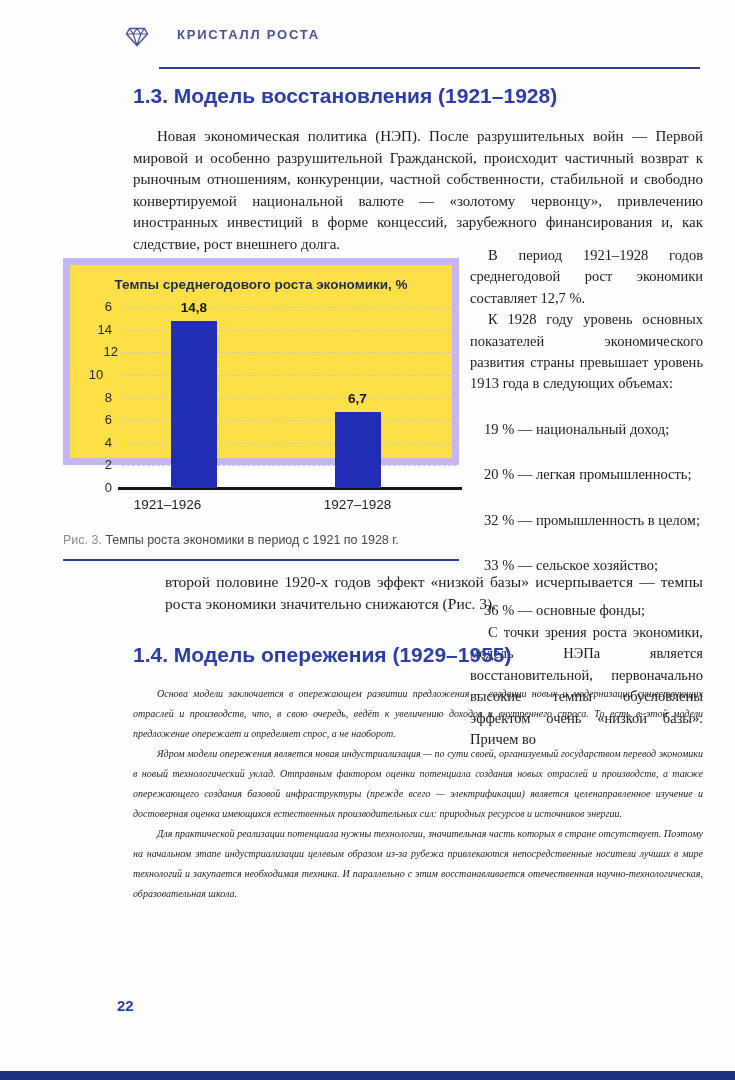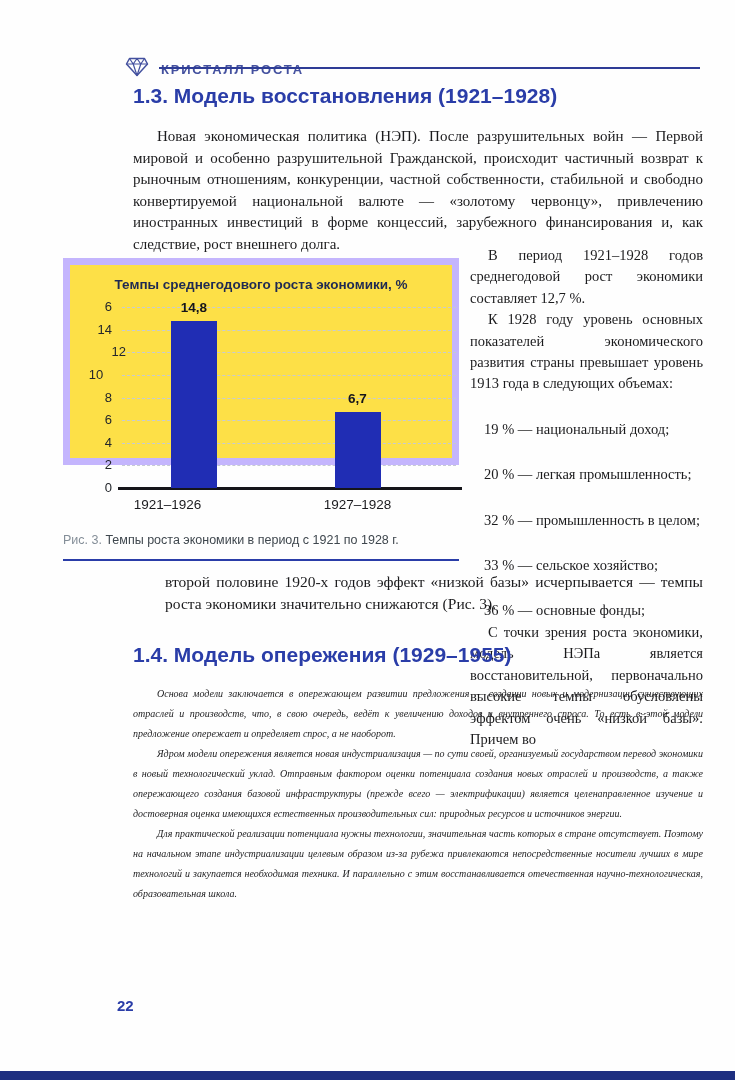--- a/index.html
+++ b/index.html
@@ -5,21 +5,21 @@
   html,body{margin:0;padding:0;background:#ffffff;}
   .page{
     position:relative;
     width:735px;height:1080px;
     background:#fefefe;
     overflow:hidden;
     font-family:"Liberation Serif", serif;
     color:#1b1b1d;
   }
   
-  .brand-row{position:absolute;left:125px;top:57px;display:flex;align-items:flex-end;gap:12px;}
+  .brand-row{position:absolute;left:125px;top:27px;display:flex;align-items:flex-start;gap:28px;}
   .brand-text{
     font-family:"Liberation Sans", sans-serif;
     font-size:13px;letter-spacing:1.8px;font-weight:600;color:#44519f;
   }
   .header-rule{position:absolute;left:159px;top:67px;width:541px;height:2px;background:#2e3c96;}
   
   .section-heading{
     position:absolute;left:133px;width:570px;
     font-family:"Liberation Sans", sans-serif;
     font-size:21px;font-weight:700;color:#2a3da8;
@@ -99,21 +99,21 @@
       <div class="chart-font" style="position: absolute; left: 10px; top: 192.4px; width: 32px; text-align: right; font-size: 13px; color: rgb(35, 38, 43);">2</div>
       <div class="chart-font" style="position: absolute; left: 52px; top: 177.8px; width: 334px; height: 0px; border-top: 1px dashed rgb(198, 202, 210);"></div>
       <div class="chart-font" style="position: absolute; left: 10px; top: 169.8px; width: 32px; text-align: right; font-size: 13px; color: rgb(35, 38, 43);">4</div>
       <div class="chart-font" style="position: absolute; left: 52px; top: 155.1px; width: 334px; height: 0px; border-top: 1px dashed rgb(198, 202, 210);"></div>
       <div class="chart-font" style="position: absolute; left: 10px; top: 147.1px; width: 32px; text-align: right; font-size: 13px; color: rgb(35, 38, 43);">6</div>
       <div class="chart-font" style="position: absolute; left: 52px; top: 132.5px; width: 334px; height: 0px; border-top: 1px dashed rgb(198, 202, 210);"></div>
       <div class="chart-font" style="position: absolute; left: 10px; top: 124.5px; width: 32px; text-align: right; font-size: 13px; color: rgb(35, 38, 43);">8</div>
       <div class="chart-font" style="position: absolute; left: 52px; top: 109.9px; width: 334px; height: 0px; border-top: 1px dashed rgb(198, 202, 210);"></div>
       <div class="chart-font" style="position: absolute; left: 10px; top: 101.9px; width: 32px; text-align: center; font-size: 13px; color: rgb(35, 38, 43);">10</div>
       <div class="chart-font" style="position: absolute; left: 52px; top: 87.3px; width: 334px; height: 0px; border-top: 1px dashed rgb(198, 202, 210);"></div>
-      <div class="chart-font" style="position: absolute; left: 24px; top: 79.3px; width: 32px; text-align: right; font-size: 13px; color: rgb(35, 38, 43);">12</div>
+      <div class="chart-font" style="position: absolute; left: 16px; top: 79.3px; width: 32px; text-align: right; font-size: 13px; color: rgb(35, 38, 43);">12</div>
       <div class="chart-font" style="position: absolute; left: 52px; top: 64.6px; width: 334px; height: 0px; border-top: 1px dashed rgb(198, 202, 210);"></div>
       <div class="chart-font" style="position: absolute; left: 10px; top: 56.6px; width: 32px; text-align: right; font-size: 13px; color: rgb(35, 38, 43);">14</div>
       <div class="chart-font" style="position: absolute; left: 52px; top: 42px; width: 334px; height: 0px; border-top: 1px dashed rgb(198, 202, 210);"></div>
       <div class="chart-font" style="position: absolute; left: 10px; top: 34px; width: 32px; text-align: right; font-size: 13px; color: rgb(35, 38, 43);">6</div>
       <div class="chart-font" style="position: absolute; left: 48px; top: 222px; width: 344px; height: 3px; background: rgb(21, 21, 26);"></div>
       <div class="chart-font" style="position: absolute; left: 100.8px; top: 55.6px; width: 46px; height: 167.4px; background: rgb(32, 45, 180);"></div>
       <div class="chart-font" style="position: absolute; left: 83.8px; top: 34.6px; width: 80px; text-align: center; font-size: 13.5px; font-weight: 600; color: rgb(21, 21, 26);">14,8</div>
       <div class="chart-font" style="position: absolute; left: 63.8px; top: 232px; width: 120px; font-size: 13.5px; color: rgb(27, 27, 31);">1921–1926</div>
       <div class="chart-font" style="position: absolute; left: 264.5px; top: 147.2px; width: 46px; height: 75.8px; background: rgb(32, 45, 180);"></div>
       <div class="chart-font" style="position: absolute; left: 247.5px; top: 126.2px; width: 80px; text-align: center; font-size: 13.5px; font-weight: 600; color: rgb(21, 21, 26);">6,7</div>

